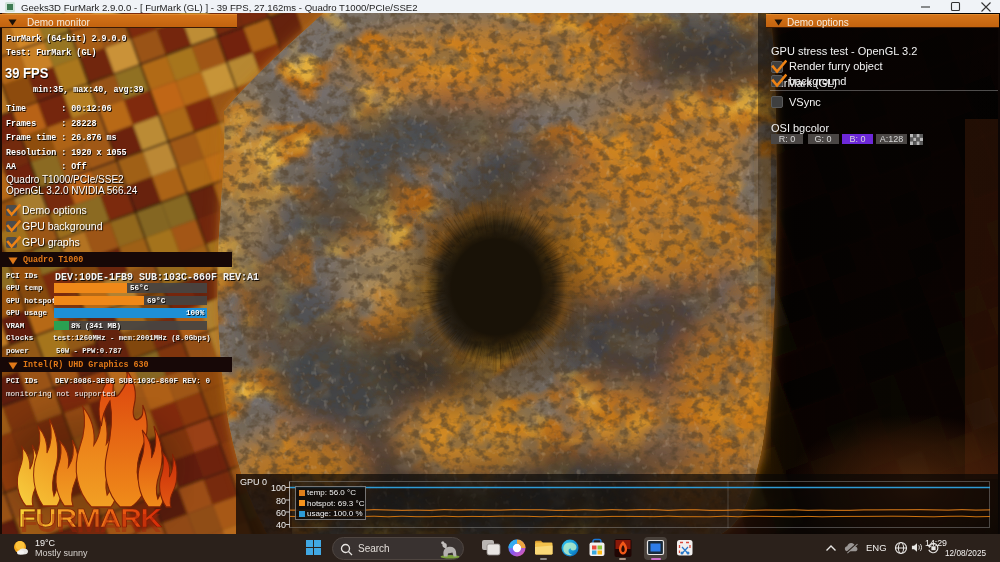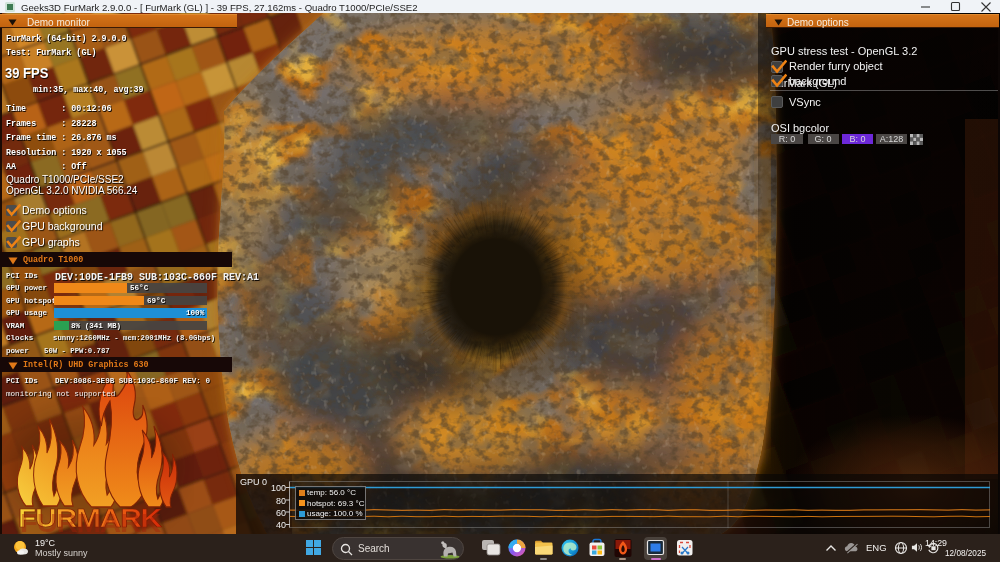--- a/index.html
+++ b/index.html
@@ -1623,40 +1623,40 @@
   </svg>
 <div class="abs" style="left:22px;top:236px;font-size:10.5px;color:#fff;text-shadow:1px 1px 1px rgba(0,0,0,0.8);">GPU graphs</div>
 <div class="abs" style="left:0px;top:252px;width:232px;height:15px;background:#170807;">
     <svg class="abs" style="left:8px;top:4.5px;" width="10" height="8" viewBox="0 0 10 8">
       <path d="M0.5 0.5 L9.5 0.5 L5 7.5 Z" fill="#e07818"></path>
     </svg>
     <div class="abs mono" style="left:23px;top:2.5px;font-size:8.4px;color:#e07818;white-space:pre;">Quadro T1000</div>
   </div>
 <div class="abs lbl" style="left:6px;top:271.5px;font-size:7.6px;">PCI IDs</div>
 <div class="abs lbl" style="left:55px;top:271.5px;font-size:10px;">DEV:10DE-1FB9 SUB:103C-860F REV:A1</div>
-<div class="abs lbl" style="left:6px;top:284px;font-size:7.6px;">GPU power</div>
+<div class="abs lbl" style="left:6px;top:284px;font-size:7.6px;">GPU temp</div>
 <div class="abs" style="left:54px;top:283px;width:153px;height:9.5px;background:rgba(70,68,66,0.92);"></div>
 <div class="abs" style="left:54px;top:283px;width:72.5px;height:9.5px;background:#ef8818;"></div>
 <div class="abs lbl" style="left:130px;top:284px;font-size:7.6px;color:#fff;">56°C</div>
 <div class="abs lbl" style="left:6px;top:296.5px;font-size:7.6px;">GPU hotspot</div>
 <div class="abs" style="left:54px;top:295.5px;width:153px;height:9.5px;background:rgba(70,68,66,0.92);"></div>
 <div class="abs" style="left:54px;top:295.5px;width:90px;height:9.5px;background:#ef8818;"></div>
 <div class="abs lbl" style="left:147px;top:296.5px;font-size:7.6px;color:#fff;">69°C</div>
 <div class="abs lbl" style="left:6px;top:309px;font-size:7.6px;">GPU usage</div>
 <div class="abs" style="left:54px;top:308px;width:153px;height:9.5px;background:rgba(70,68,66,0.92);"></div>
 <div class="abs" style="left:54px;top:308px;width:153px;height:9.5px;background:#1e8fd5;"></div>
 <div class="abs lbl" style="left:186px;top:309px;font-size:7.6px;color:#fff;">100%</div>
 <div class="abs lbl" style="left:6px;top:321.5px;font-size:7.6px;">VRAM</div>
 <div class="abs" style="left:54px;top:320.5px;width:153px;height:9.5px;background:rgba(70,68,66,0.92);"></div>
 <div class="abs" style="left:54px;top:320.5px;width:15px;height:9.5px;background:#2aa052;"></div>
 <div class="abs lbl" style="left:71px;top:321.5px;font-size:7.6px;color:#fff;">8% (341 MB)</div>
 <div class="abs lbl" style="left:6px;top:334px;font-size:7.6px;">Clocks</div>
-<div class="abs lbl" style="left:53px;top:334px;font-size:7.3px;">sunny:1260MHz - mem:2001MHz (8.0Gbps)</div>
+<div class="abs lbl" style="left:53px;top:334px;font-size:7.3px;">test:1260MHz - mem:2001MHz (8.0Gbps)</div>
 <div class="abs lbl" style="left:6px;top:346.5px;font-size:7.6px;">power</div>
-<div class="abs lbl" style="left:44px;top:346.5px;font-size:7.3px;">50W - PPW:0.787</div>
+<div class="abs lbl" style="left:56px;top:346.5px;font-size:7.3px;">50W - PPW:0.787</div>
 <div class="abs" style="left:0px;top:357px;width:232px;height:15px;background:#170807;">
     <svg class="abs" style="left:8px;top:4.5px;" width="10" height="8" viewBox="0 0 10 8">
       <path d="M0.5 0.5 L9.5 0.5 L5 7.5 Z" fill="#e07818"></path>
     </svg>
     <div class="abs mono" style="left:23px;top:2.5px;font-size:8.4px;color:#e07818;white-space:pre;">Intel(R) UHD Graphics 630</div>
   </div>
 <div class="abs lbl" style="left:6px;top:376.5px;font-size:7.6px;">PCI IDs</div>
 <div class="abs lbl" style="left:55px;top:376.5px;font-size:7.6px;text-align:center;">DEV:8086-3E9B SUB:103C-860F REV: 0</div>
 <div class="abs lbl" style="left:6px;top:389.5px;font-size:7.6px;font-weight:normal;">monitoring not supported</div>
 <div class="abs" style="left:771px;top:32.5px;font-size:11px;color:#f2f2f2;margin-top:44px;">FurMark (GL)</div>

